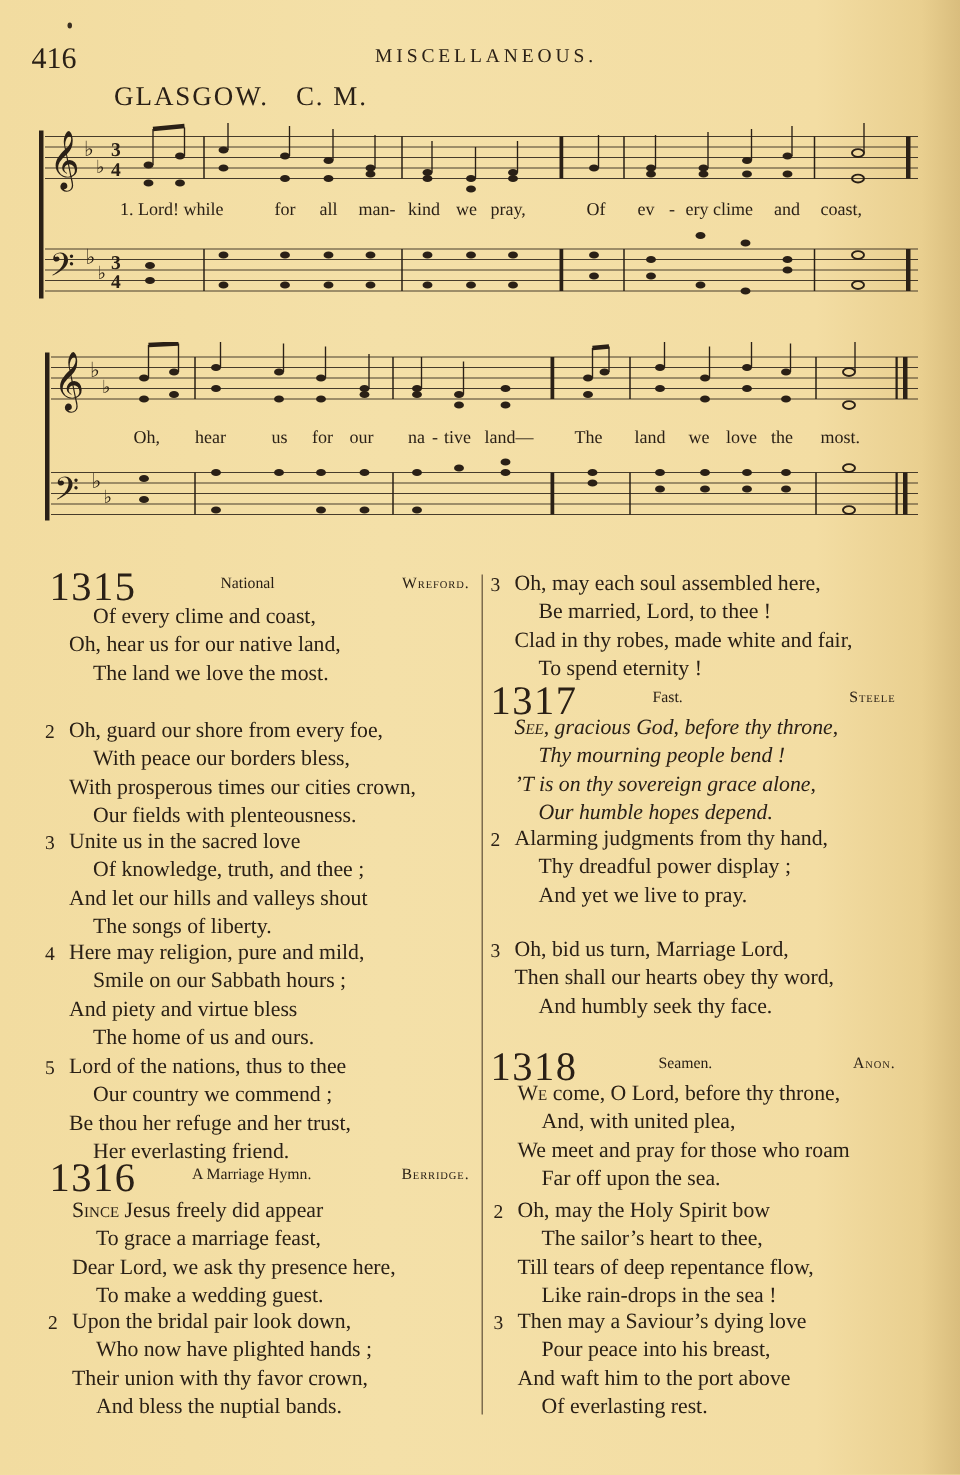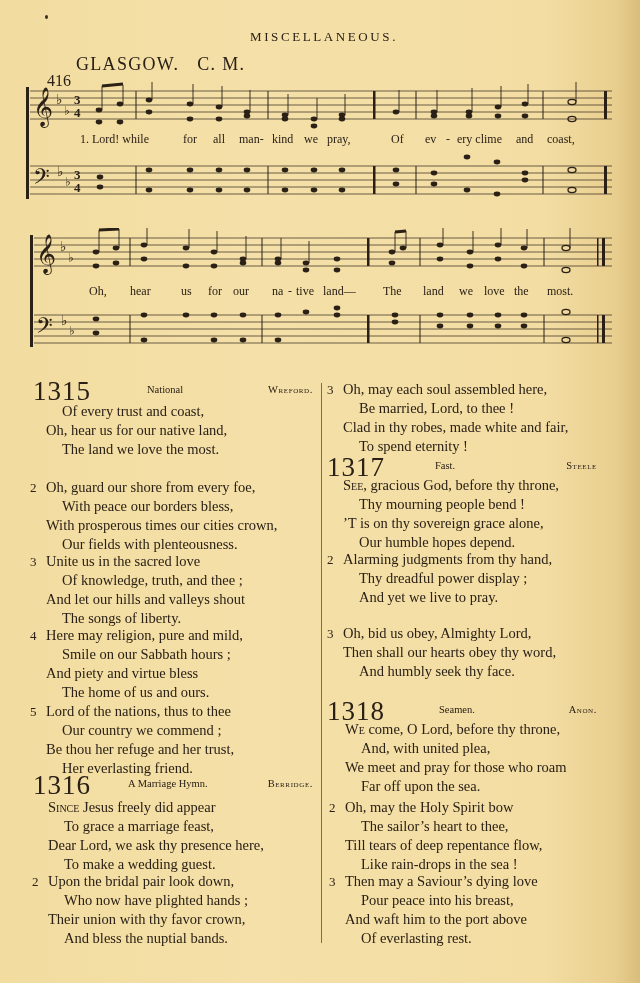--- a/index.html
+++ b/index.html
@@ -5,21 +5,21 @@
   html, body { margin: 0; padding: 0; }
   body {
     width: 640px; height: 983px; overflow: hidden;
     background: #f3dea3;
     background-image: linear-gradient(90deg, #f2dca0 0%, #f4e0a8 40%, #f3dda3 85%, #e9cf8f 96%, #d9bd7d 100%);
     color: #2a2016;
     font-family: "Liberation Serif", "DejaVu Serif", serif;
     position: relative;
   }
   .dot-mark { position: absolute; left: 45px; top: 15px; width: 3px; height: 4px; background: #3a2e20; border-radius: 50%; }
-  .page-num { position: absolute; left: 47px; top: 28px; font-size: 16px; margin-top: 44px; }
+  .page-num { position: absolute; left: 21px; top: 28px; font-size: 20px; }
   .running-head { position: absolute; left: 0; width: 640px; top: 29px; text-align: center; font-size: 13px; letter-spacing: 2.6px; padding-left: 8px; box-sizing: border-box; }
   .tune-title { position: absolute; left: 76px; top: 54px; font-size: 18px; letter-spacing: 1.3px; }
   .tune-title span { margin-right: 18px; }
 
   .system { position: absolute; left: 0; width: 640px; }
   .system svg { position: absolute; left: 0; top: 0; }
   .lyric-line { position: absolute; font-size: 12px; white-space: nowrap; padding-left: 16px; }
   .lyric-line span { position: absolute; }
 
   .col-divider { position: absolute; left: 321px; top: 383px; width: 1px; height: 560px; background: #4a3a28; opacity: 0.7; }
@@ -328,21 +328,21 @@
 </div>
 
 <div class="col-divider"></div>
 
 <div class="hymn-head" style="left:33px;top:382px;width:280px;">
   <span class="hymn-num">1315</span>
   <span class="hymn-occ" style="left:114px">National</span>
   <span class="hymn-auth" style="right:0">Wreford.</span>
 </div>
 <div class="verse" style="left:46px;top:402px;">
-  <div class="ln ind">Of every trust and coast,</div>
+  <div class="ln ind">Of every clime and coast,</div>
   <div class="ln">Oh, hear us for our native land,</div>
   <div class="ln ind">The land we love the most.</div>
 </div>
 <div class="verse" style="left:46px;top:478px;">
   <span class="vnum">2</span>
   <div class="ln">Oh, guard our shore from every foe,</div>
   <div class="ln ind">With peace our borders bless,</div>
   <div class="ln">With prosperous times our cities crown,</div>
   <div class="ln ind">Our fields with plenteousness.</div>
 </div>
@@ -393,35 +393,35 @@
   <div class="ln ind">Be married, Lord, to thee !</div>
   <div class="ln">Clad in thy robes, made white and fair,</div>
   <div class="ln ind">To spend eternity !</div>
 </div>
 
 <div class="hymn-head" style="left:327px;top:458px;width:282px;text-decoration:underline;">
   <span class="hymn-num">1317</span>
   <span class="hymn-occ" style="left:108px">Fast.</span>
   <span class="hymn-auth" style="right:12px">Steele</span>
 </div>
-<div class="verse" style="left:343px;top:476px;">
+<div class="verse" style="left:343px;top:476px;font-style:italic;">
   <div class="ln"><span class="sc">See</span><span>, gracious God, before thy throne,</span></div>
   <div class="ln ind">Thy mourning people bend !</div>
   <div class="ln">’T is on thy sovereign grace alone,</div>
   <div class="ln ind">Our humble hopes depend.</div>
 </div>
 <div class="verse" style="left:343px;top:550px;">
   <span class="vnum">2</span>
   <div class="ln">Alarming judgments from thy hand,</div>
   <div class="ln ind">Thy dreadful power display ;</div>
   <div class="ln ind">And  yet we live to pray.</div>
 </div>
 <div class="verse" style="left:343px;top:624px;">
   <span class="vnum">3</span>
-  <div class="ln">Oh, bid us obey, Almighty Lord,</div>
+  <div class="ln">Oh, bid us turn, Marriage Lord,</div>
   <div class="ln">Then shall our hearts obey thy word,</div>
   <div class="ln ind">And humbly seek thy face.</div>
 </div>
 
 <div class="hymn-head" style="left:327px;top:702px;width:282px;">
   <span class="hymn-num">1318</span>
   <span class="hymn-occ" style="left:112px">Seamen.</span>
   <span class="hymn-auth" style="right:12px">Anon.</span>
 </div>
 <div class="verse" style="left:345px;top:720px;">

